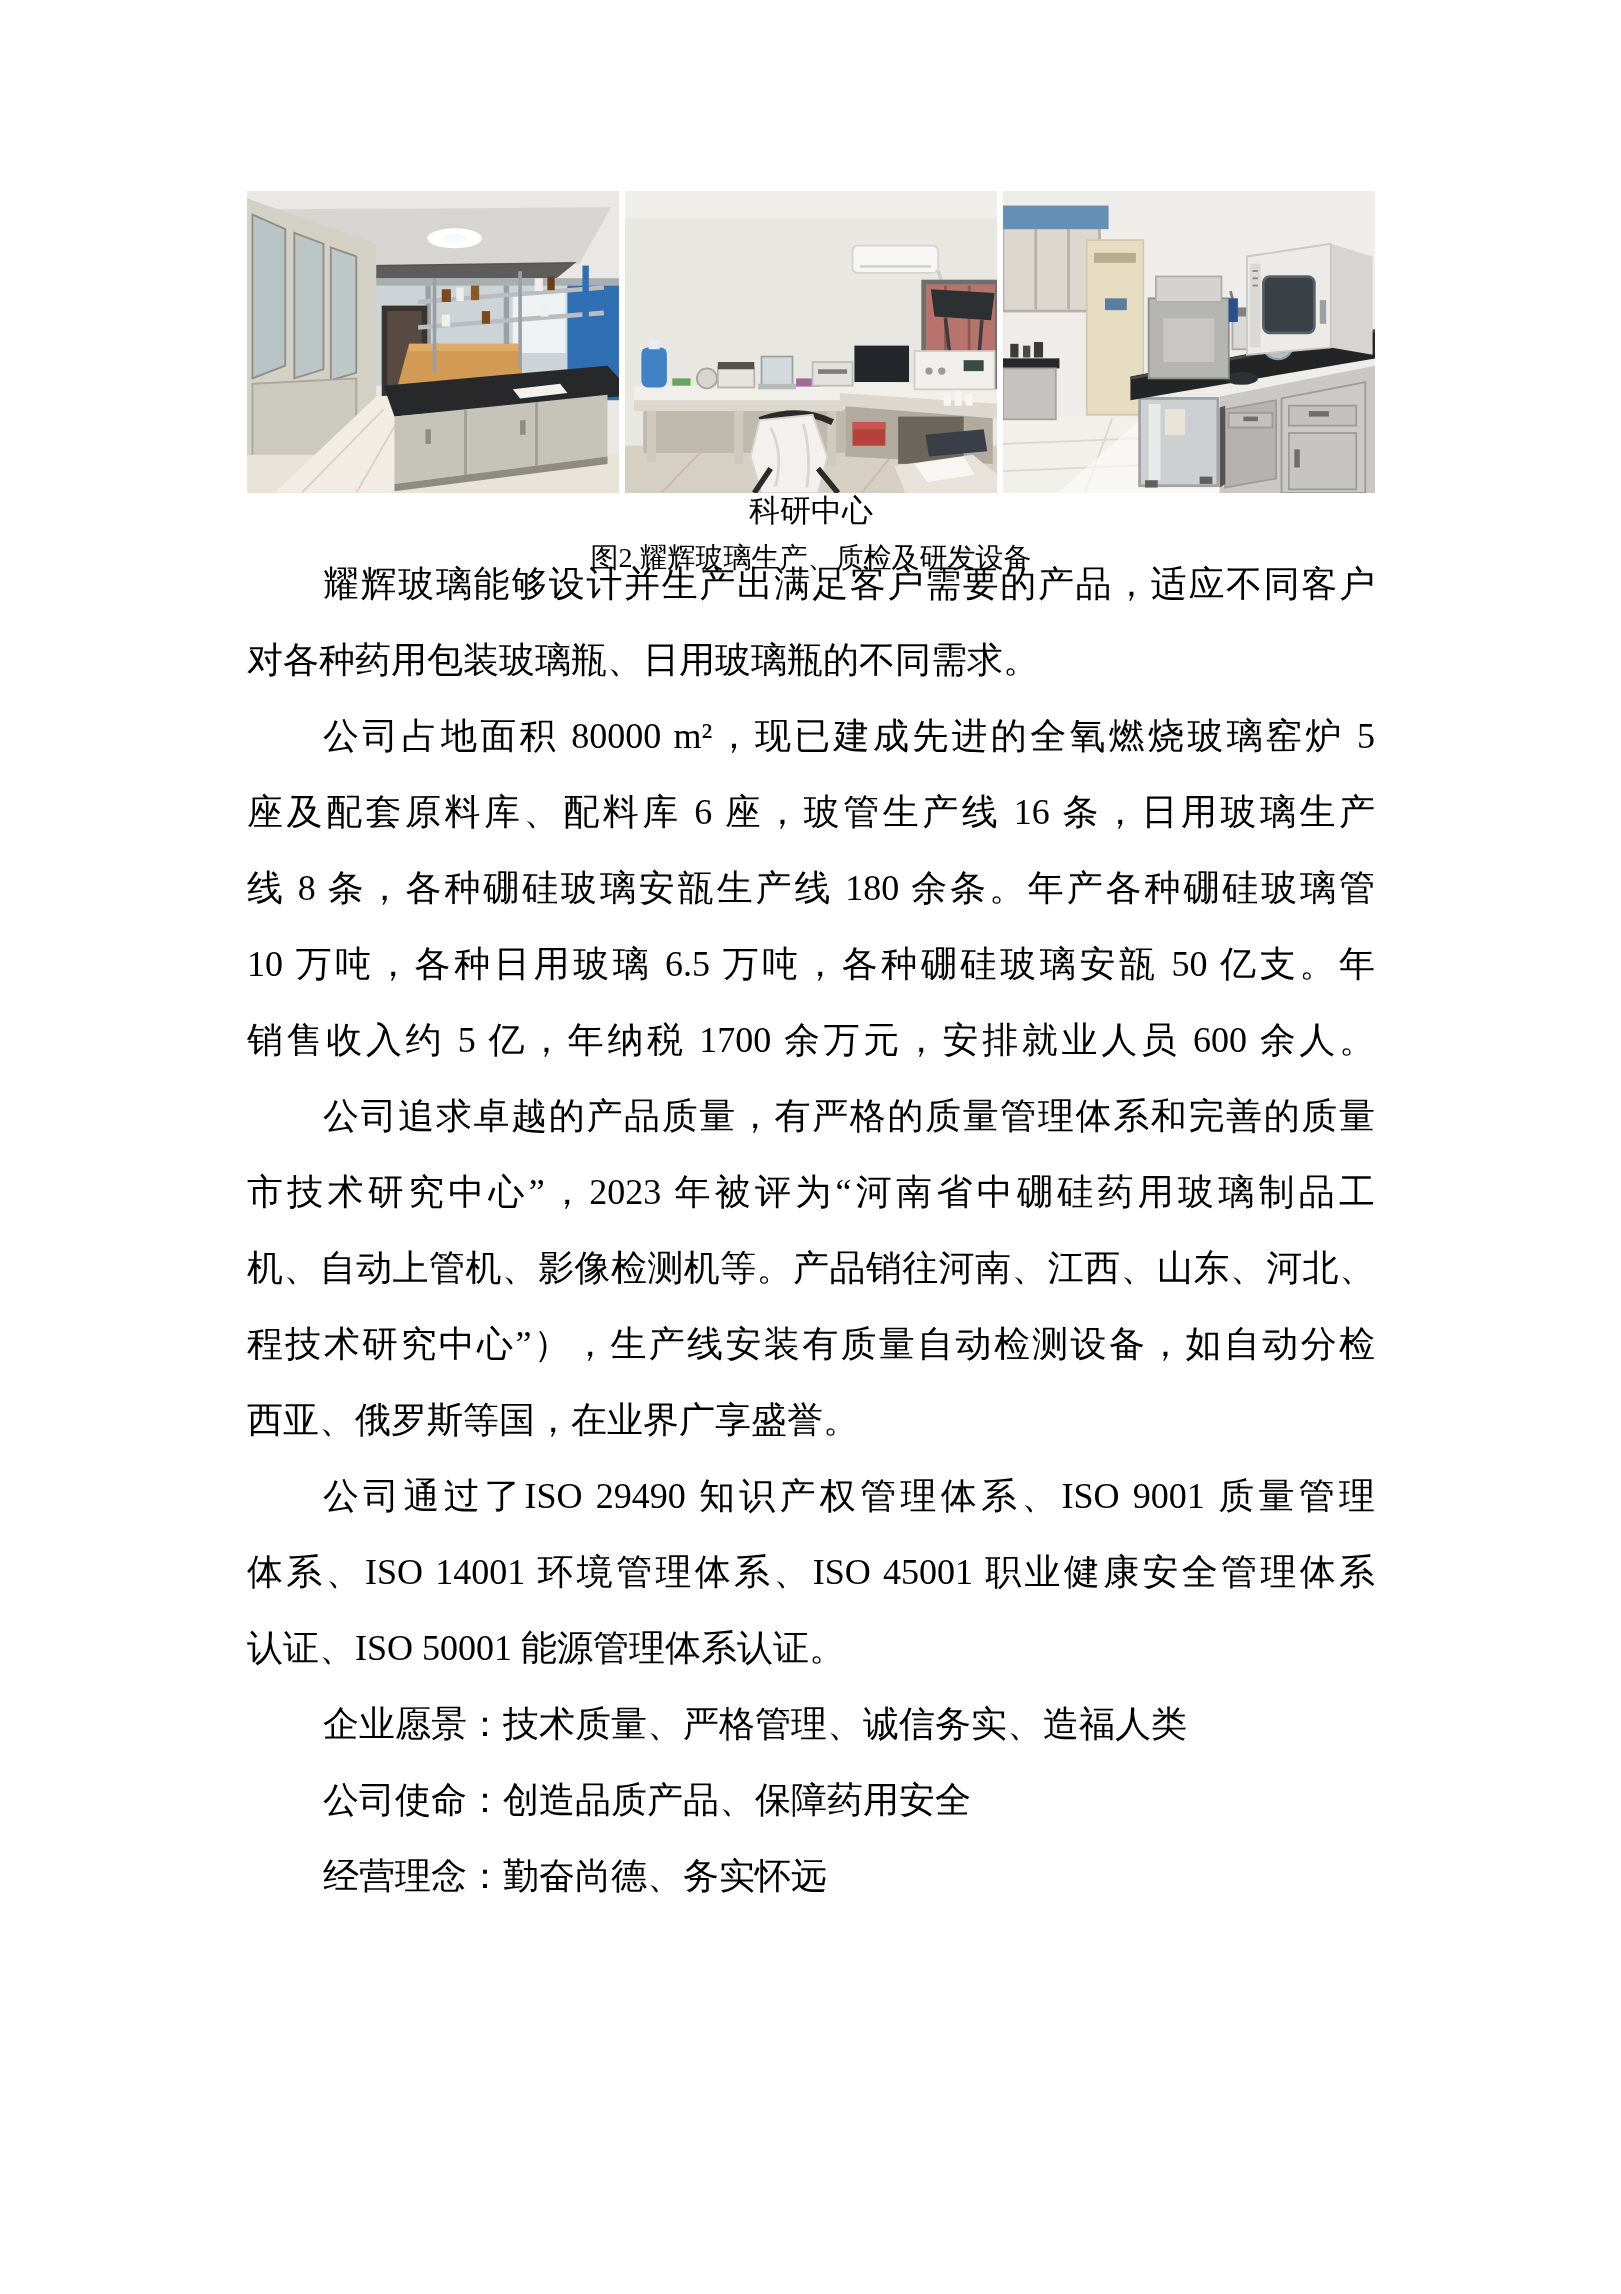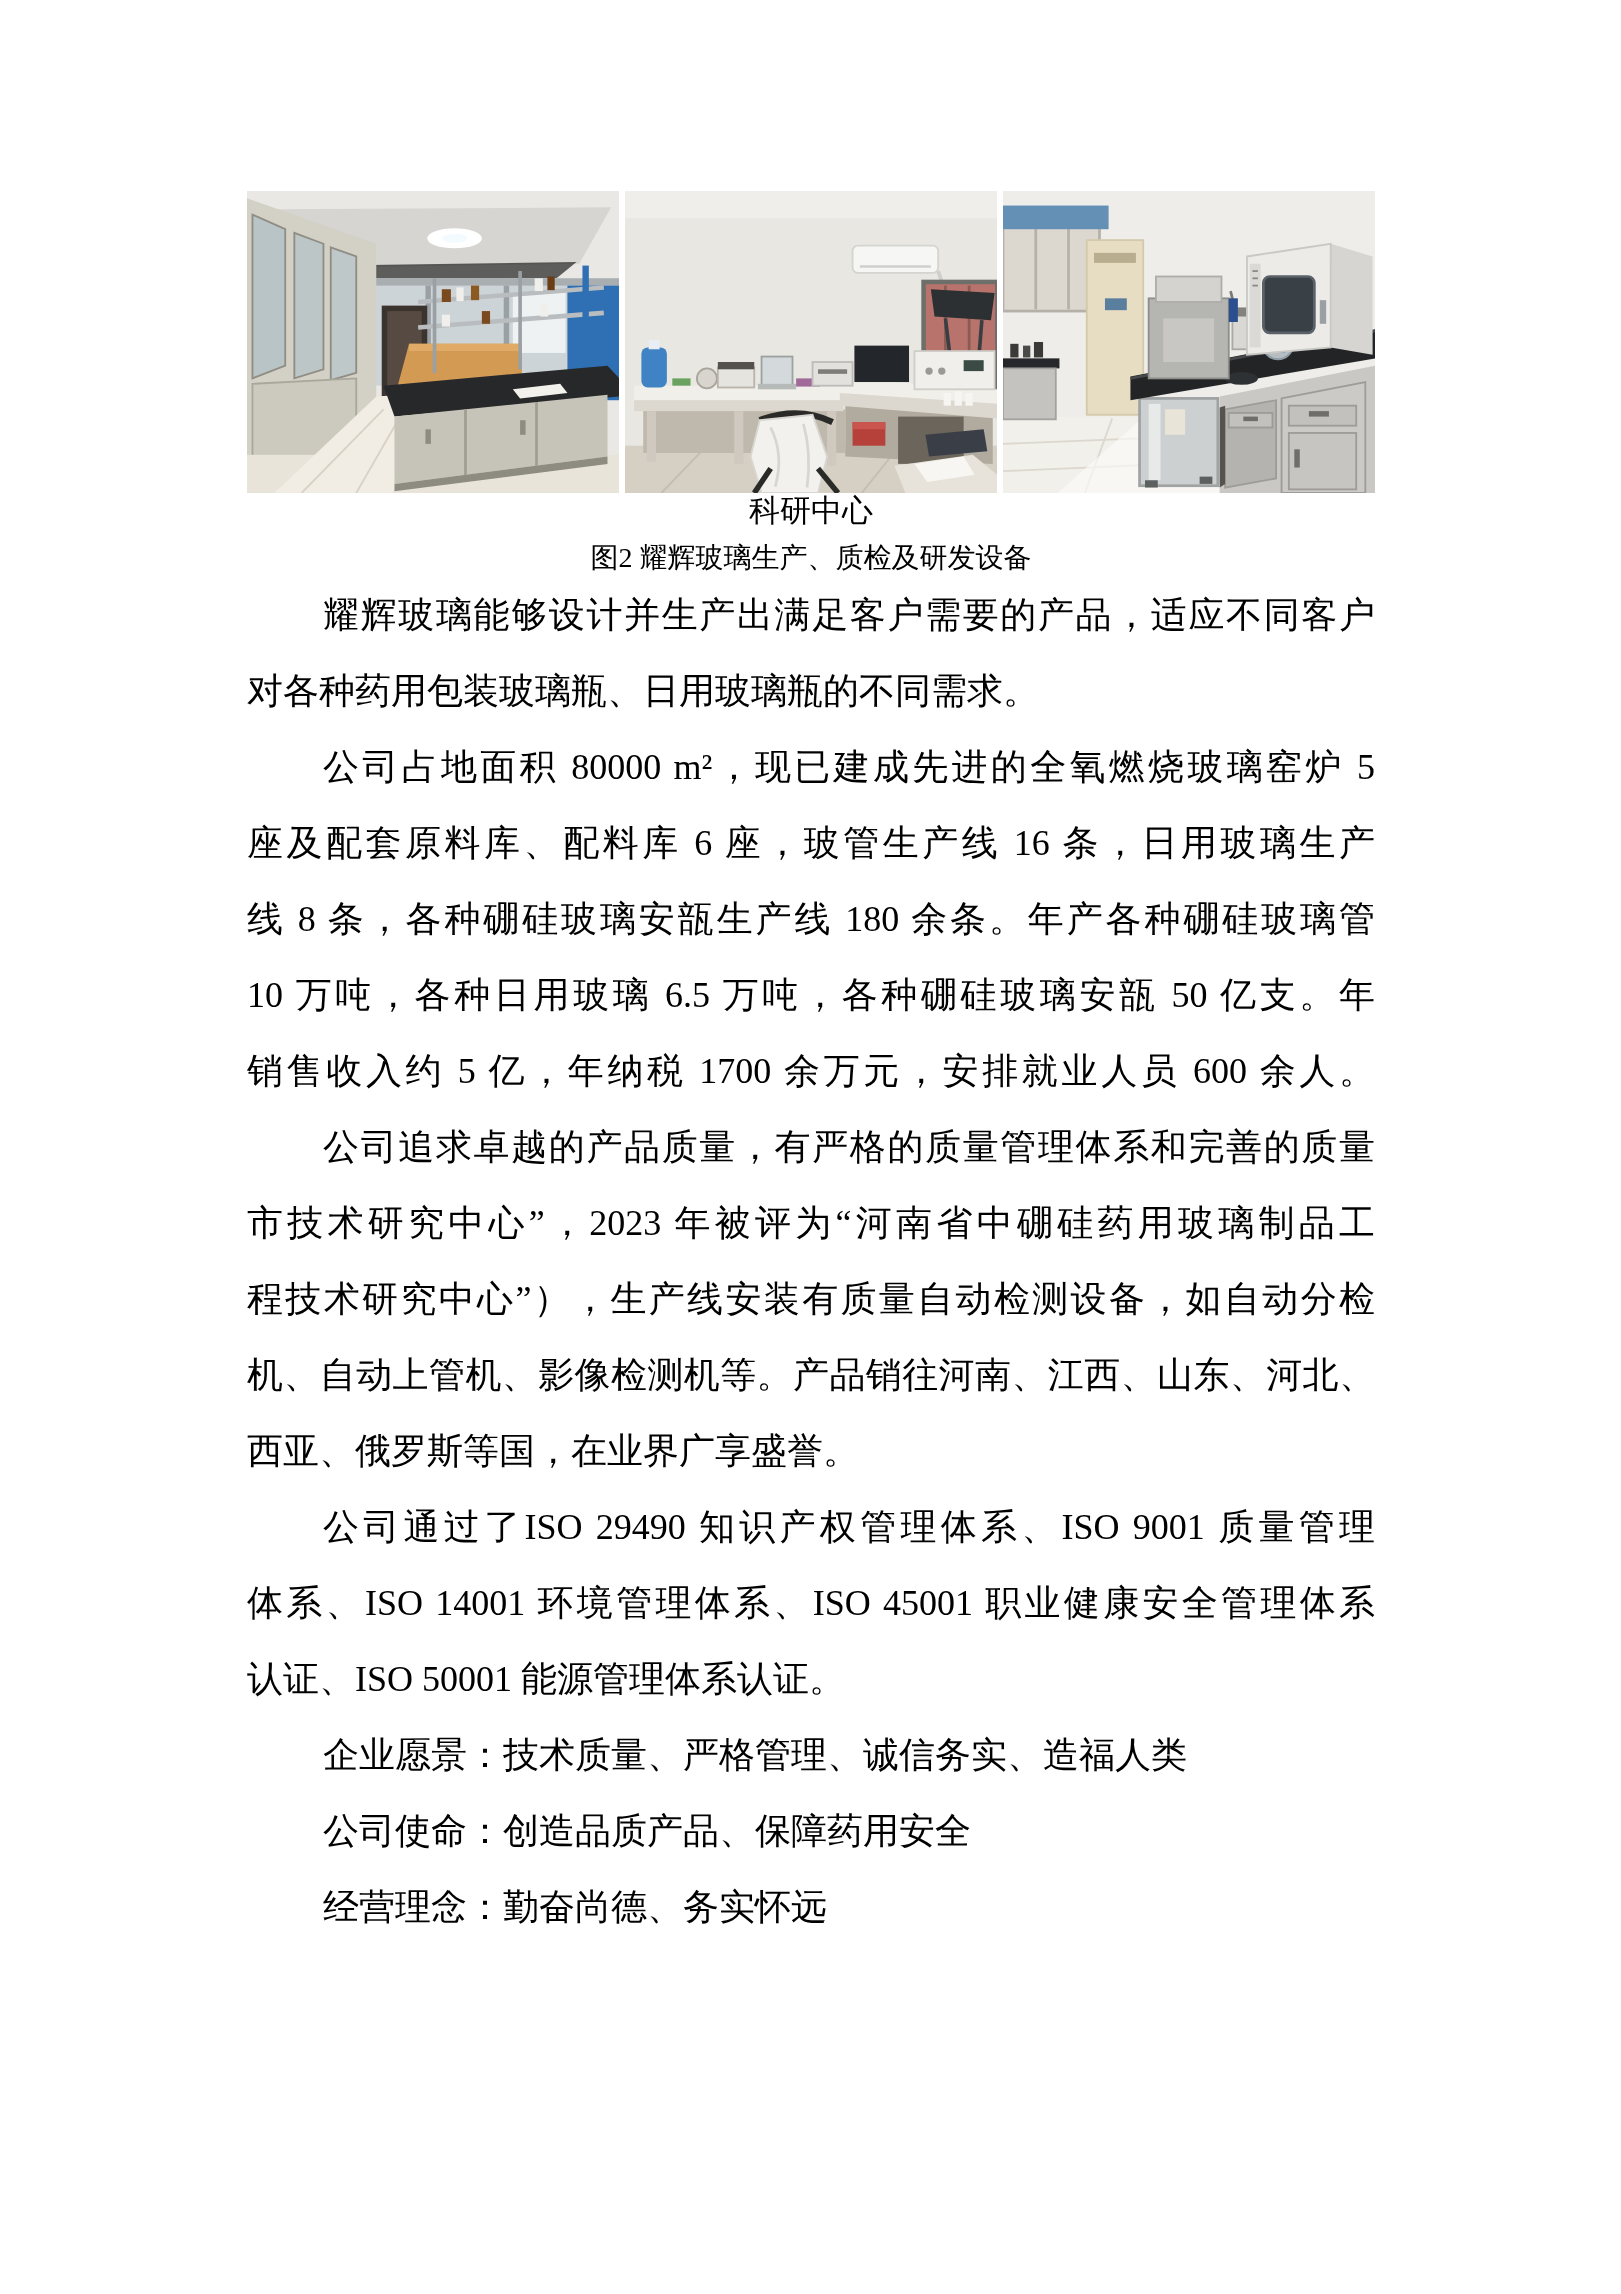--- a/index.html
+++ b/index.html
@@ -13,21 +13,21 @@
     display:flex;gap:5.5px;
   }
   .photo{flex:1 1 0;height:302px;overflow:hidden;background:#e8e7e3;}
   .photo svg{display:block;width:100%;height:100%;}
   .cap{
     position:absolute;left:247px;width:1128px;text-align:center;color:#000;
   }
   .cap-top{top:495px;font-size:31px;height:31px;line-height:31px;}
   .cap-main{top:540px;font-size:28px;height:35px;line-height:35px;}
   .body-text{
-    position:absolute;left:247px;top:577px;width:1128px;
+    position:absolute;left:247px;top:546px;width:1128px;
   }
   .line{
     height:76px;line-height:76px;font-size:36px;white-space:normal;
   }
   .j{text-align:justify;text-align-last:justify;}
   .l{text-align:right;text-align-last:left;}
   .ind{text-indent:76px;}
 </style>
 </head>
 <body>
@@ -243,22 +243,22 @@
     <div class="line l">对各种药用包装玻璃瓶、日用玻璃瓶的不同需求。</div>
 
     <div class="line j ind">公司占地面积 80000 m²，现已建成先进的全氧燃烧玻璃窑炉 5</div>
     <div class="line j">座及配套原料库、配料库 6 座，玻管生产线 16 条，日用玻璃生产</div>
     <div class="line j">线 8 条，各种硼硅玻璃安瓿生产线 180 余条。年产各种硼硅玻璃管</div>
     <div class="line j">10 万吨，各种日用玻璃 6.5 万吨，各种硼硅玻璃安瓿 50 亿支。年</div>
     <div class="line j">销售收入约 5 亿，年纳税 1700 余万元，安排就业人员 600 余人。</div>
 
     <div class="line j ind">公司追求卓越的产品质量，有严格的质量管理体系和完善的质量</div>
     <div class="line j">市技术研究中心”，2023 年被评为“河南省中硼硅药用玻璃制品工</div>
+    <div class="line j">机、自动上管机、影像检测机等。产品销往河南、江西、山东、河北、</div>
     <div class="line j">程技术研究中心”），生产线安装有质量自动检测设备，如自动分检</div>
-    <div class="line j">机、自动上管机、影像检测机等。产品销往河南、江西、山东、河北、</div>
     <div class="line l">西亚、俄罗斯等国，在业界广享盛誉。</div>
 
     <div class="line j ind">公司通过了ISO 29490 知识产权管理体系、ISO 9001 质量管理</div>
     <div class="line j">体系、ISO 14001 环境管理体系、ISO 45001 职业健康安全管理体系</div>
     <div class="line l">认证、ISO 50001 能源管理体系认证。</div>
 
     <div class="line l ind">企业愿景：技术质量、严格管理、诚信务实、造福人类</div>
     <div class="line l ind">公司使命：创造品质产品、保障药用安全</div>
     <div class="line l ind">经营理念：勤奋尚德、务实怀远</div>
   </div>

